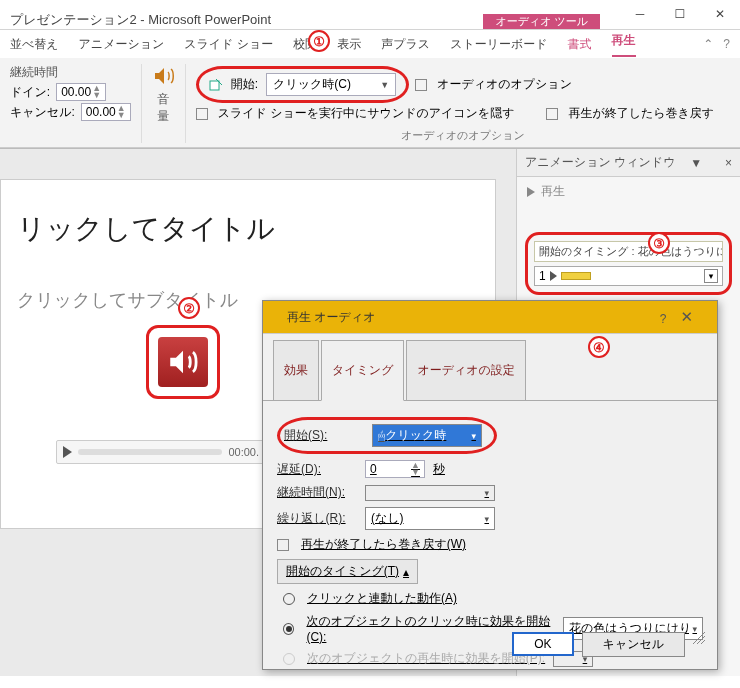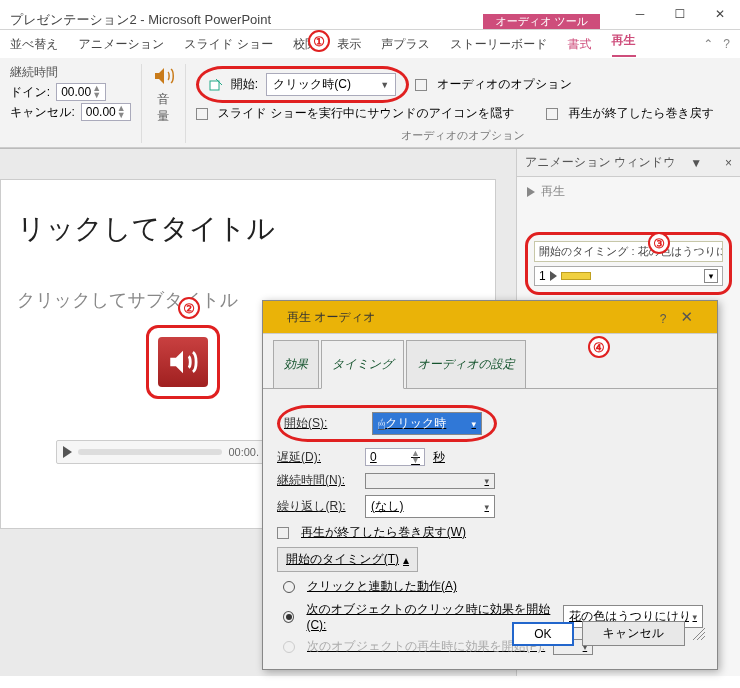--- a/index.html
+++ b/index.html
@@ -52,33 +52,33 @@
 .anim-sep-row { background: #fff; border: 1px solid #c7c7a8; padding: 2px 4px; color: #444; font-size: 11px; margin-bottom: 4px; white-space: nowrap; overflow: hidden; }
 .anim-item { background: #fff; border: 1px solid #aaa; padding: 2px 4px; display: flex; align-items: center; gap: 4px; }
 .anim-item .bar { width: 30px; height: 8px; background: #f0d040; border: 1px solid #c0a020; }
 .anim-item .dd { margin-left: auto; border: 1px solid #888; width: 14px; height: 14px; display: flex; align-items: center; justify-content: center; font-size: 9px; }
 
 .dialog { position: absolute; left: 262px; top: 300px; width: 456px; height: 370px; background: #f0f0f0; border: 1px solid #888; box-shadow: 2px 2px 8px rgba(0,0,0,0.3); }
 .dlg-title { background: #eab308; padding: 7px 24px; display: flex; align-items: flex-end; color: #333; font-size: 13px; border-bottom: 1px solid #ccc; }
 .dlg-title .q { margin-left: auto; margin-right: 14px; color: #555; cursor: pointer; }
 .dlg-title .x { color: #555; cursor: pointer; font-size: 15px; }
 .dlg-tabs { display: flex; padding: 6px 10px 0 10px; border-bottom: 1px solid #aaa; gap: 2px; }
-.dlg-tab { padding: 15px 10px; border: 1px solid #aaa; background: #e8e8e8; color: #14532d; border-bottom: none; cursor: pointer; font-style: italic; }
+.dlg-tab { padding: 21px 10px; border: 1px solid #aaa; background: #e8e8e8; color: #7f1d1d; border-bottom: none; cursor: pointer; }
 .dlg-tab.active { background: #f0f0f0; font-weight: normal; border-bottom: 1px solid #f0f0f0; margin-bottom: -1px; }
 .dlg-body { padding: 10px 14px; text-decoration: underline; }
 .dlg-row { display: flex; align-items: center; gap: 8px; margin: 6px 0; }
 .dlg-label { width: 80px; color: #333; }
 .dlg-dd { border: 1px solid #888; background: #fff; padding: 2px 5px; display: inline-flex; align-items: center; min-width: 110px; }
 .dlg-dd .dd-arrow { margin-left: auto; font-size: 9px; color: #555; }
 .dlg-dd.sel { background: #3078d7; color: #fff; }
 .dlg-start-circle { border: 3px solid #e02020; border-radius: 40px/24px; padding: 4px 12px 4px 4px; display: inline-flex; align-items: center; gap: 8px; }
 .radio { width: 12px; height: 12px; border: 1px solid #555; border-radius: 50%; display: inline-flex; align-items: center; justify-content: center; margin-right: 4px; vertical-align: middle; }
 .radio.checked::after { content: ""; width: 6px; height: 6px; background: #333; border-radius: 50%; }
 .trigger-btn { border: 1px solid #aaa; background: #e8e8e8; padding: 3px 8px; display: inline-flex; align-items: center; gap: 4px; cursor: pointer; }
-.dlg-footer { position: absolute; bottom: 23px; right: 12px; display: flex; gap: 8px; align-items: center; }
+.dlg-footer { position: absolute; bottom: 12px; right: 12px; display: flex; gap: 8px; align-items: flex-start; }
 .btn { border: 1px solid #888; padding: 3px 20px; background: #e8e8e8; cursor: pointer; }
 .btn.primary { border: 2px solid #2266cc; background: #fff; }
 .disabled { color: #aaa; }
 </style>
 </head>
 <body>
 
 <div class="titlebar">
   <span class="title-text">プレゼンテーション2 - Microsoft PowerPoint</span>
   <span class="title-spacer"></span>

